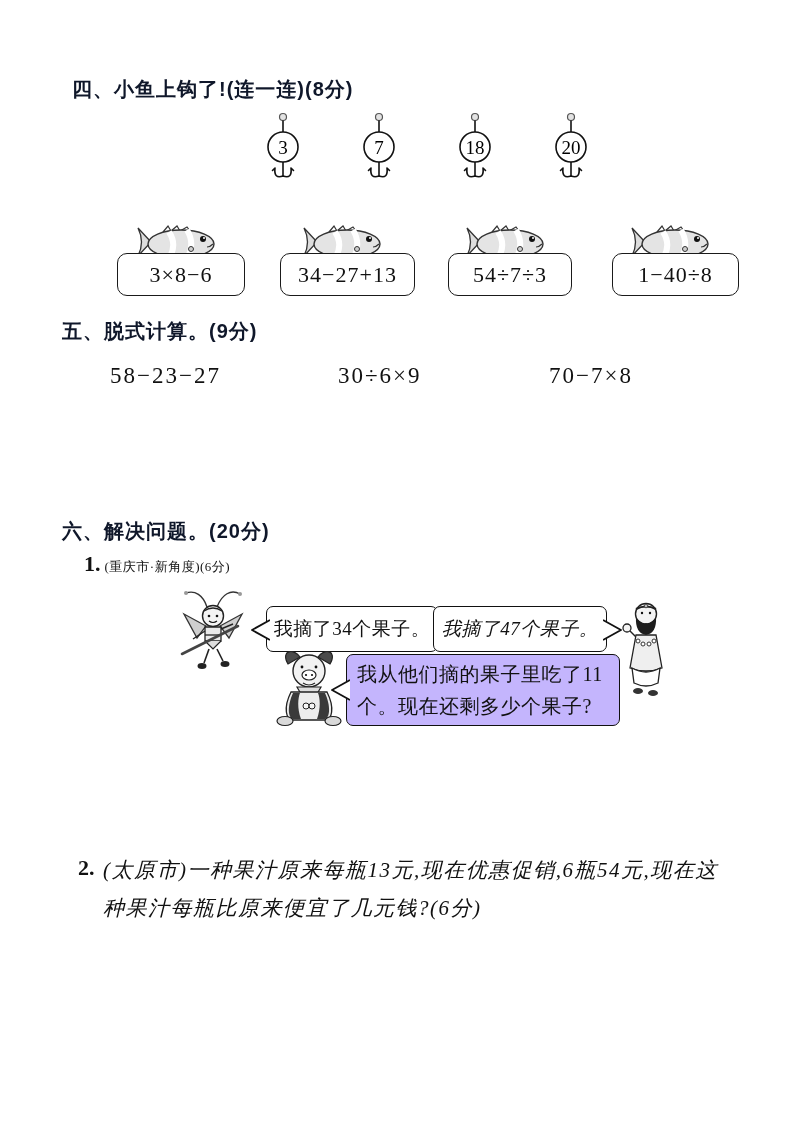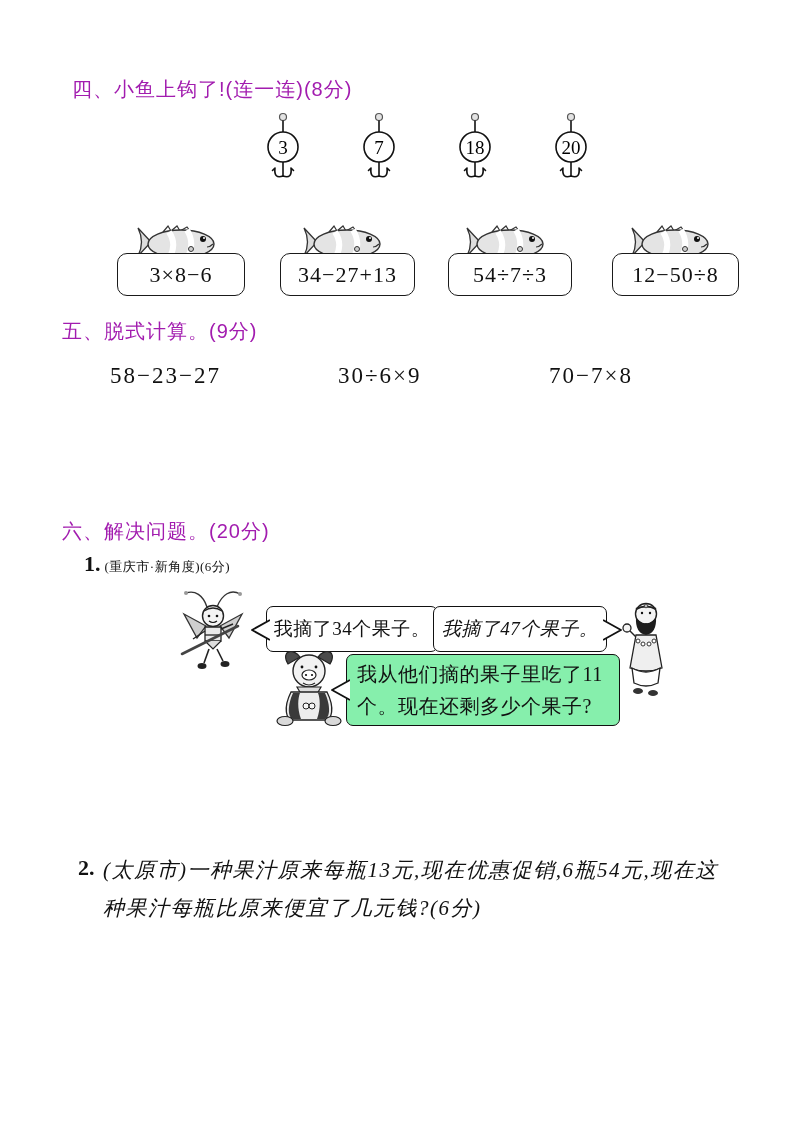--- a/index.html
+++ b/index.html
@@ -1,30 +1,30 @@
 <!DOCTYPE html>
 <html><head>
 <meta charset="utf-8">
 <style>
   html,body{margin:0;padding:0;background:#fff;}
   .page{position:relative;width:793px;height:1121px;background:#fff;overflow:hidden;
         font-family:"Liberation Serif",serif;color:#111;}
   .abs{position:absolute;}
-  .sec-title{font-family:"Liberation Sans",sans-serif;font-weight:400;font-size:20px;
-             letter-spacing:1px;color:#a21caf;white-space:nowrap;}
+  .sec-title{font-family:"Liberation Sans",sans-serif;font-weight:700;font-size:20px;
+             letter-spacing:1px;color:#0f172a;white-space:nowrap;}
   .expr{font-family:"Liberation Serif",serif;font-size:23px;letter-spacing:2px;white-space:nowrap;}
   .fish-box{border:1.8px solid #1a1a1a;border-radius:10px;background:#fff;
             display:flex;align-items:center;justify-content:center;
             font-size:22px;letter-spacing:1px;white-space:nowrap;}
   .prob-num{font-weight:700;font-size:22px;font-family:"Liberation Serif",serif;}
   .kai{font-family:"Liberation Serif",serif;}
   .bubble{border:1.8px solid #111;border-radius:7px;background:#fff;
           display:flex;align-items:center;justify-content:center;
           font-size:19px;letter-spacing:.5px;white-space:nowrap;margin-left:8px;}
-  .bubble3{border:1.8px solid #111;border-radius:7px;background:#86efac;
+  .bubble3{border:1.8px solid #111;border-radius:7px;background:#c4b5fd;
            font-size:20px;letter-spacing:.5px;line-height:32px;padding:3px 10px;
            white-space:normal;}
   .tail{position:absolute;}
   .p2line{font-size:21px;letter-spacing:1.5px;white-space:nowrap;font-style:italic;}
 </style>
 </head>
 <body>
 
 <div class="page">
 
@@ -104,21 +104,21 @@
     <path d="M52,8 q8,13 1,27" stroke="#fff" stroke-width="6" fill="none"></path>
     <circle cx="68" cy="17" r="3" fill="#111"></circle>
       <circle cx="69" cy="16" r="1" fill="#fff"></circle>
     <circle cx="56" cy="27" r="2.5" fill="#cfcfcf" stroke="#333" stroke-width="1"></circle>
     <path d="M78,22 q-3,3 -6,3" stroke="#333" stroke-width="1.2" fill="none"></path>
   </svg>
 
   <div class="abs fish-box" style="left:117px;top:253px;width:126px;height:41px;">3×8−6</div>
   <div class="abs fish-box" style="left:280px;top:253px;width:133px;height:41px;">34−27+13</div>
   <div class="abs fish-box" style="left:448px;top:253px;width:122px;height:41px;">54÷7÷3</div>
-  <div class="abs fish-box" style="left:612px;top:253px;width:125px;height:41px;">12−50÷8</div>
+  <div class="abs fish-box" style="left:612px;top:253px;width:125px;height:41px;">1−40÷8</div>
 
   <div class="abs sec-title" style="left:62px;top:318px;">五、脱式计算。(9分)</div>
   <div class="abs expr" style="left:110px;top:363px;">58−23−27</div>
   <div class="abs expr" style="left:338px;top:363px;">30÷6×9</div>
   <div class="abs expr" style="left:549px;top:363px;">70−7×8</div>
 
   <div class="abs sec-title" style="left:62px;top:518px;">六、解决问题。(20分)</div>
 
   <div class="abs" style="left:84px;top:551px;">
     <span class="prob-num">1.</span>

